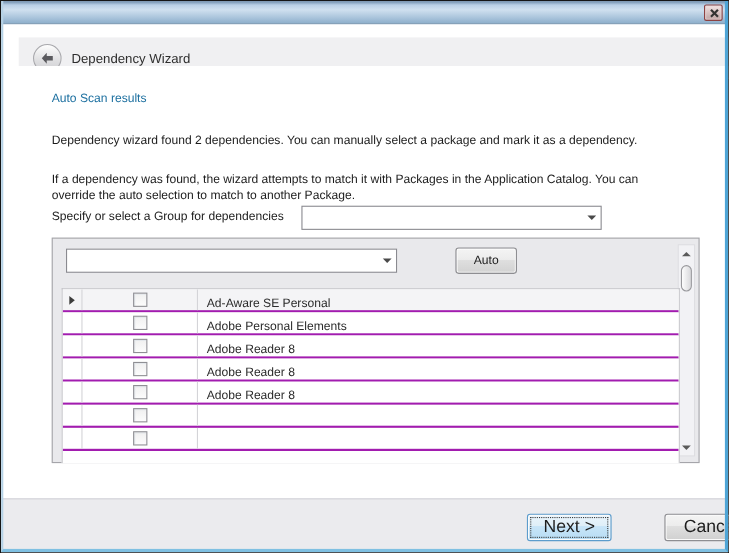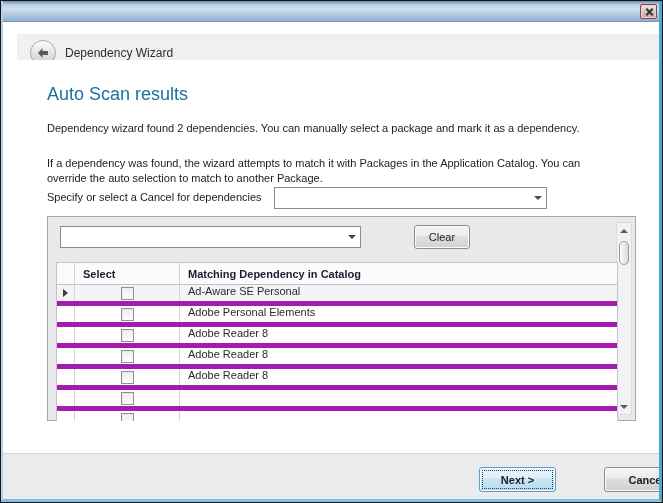--- a/index.html
+++ b/index.html
@@ -62,21 +62,21 @@
   }
   .wizard-title {
     position:absolute; left:48px; top:0; height:38px;
     display:flex; align-items:center;
     font-size:12px; color:#2e2e2e;
   }
   
   .main { position:absolute; left:0; top:59px; right:0; bottom:49px; background:#fff; }
   .page-title {
     position:absolute; left:46px; top:24px;
-    font-size:18px; color:#1d70a0;
+    font-size:11px; color:#1d70a0;
   }
   .desc1 { position:absolute; left:46px; top:61px; width:575px; line-height:15px; color:#1c1c1c; }
   .desc2 { position:absolute; left:46px; top:84px; width:575px; line-height:15px; color:#1c1c1c;margin-top:12px; }
   .group-row { position:absolute; left:46px; top:127px; height:22px; }
   .group-label { position:absolute; left:0; top:4px; white-space:nowrap; color:#1c1c1c; }
   .combo {
     position:absolute;
     background:#fff; border:1px solid #8a8a90;
     display:flex; align-items:center;
   }
@@ -120,21 +120,21 @@
   .dep-table {
     position:absolute; left:8px; top:45px; width:562px; height:159px;
     background:#fff; border:1px solid #c3c3c8; border-bottom:none;
     overflow:hidden;
   }
   .t-head {
     display:flex; height:22px; align-items:center;
     background:#fbfbfc; border-bottom:1px solid #c2c2c8;
     font-weight:bold; color:#1d1d30;
   }
-  .t-row { display:flex; height:21px; align-items:flex-start; background:#fff; border-bottom:5px solid #a21caf; }
+  .t-row { display:flex; height:21px; align-items:flex-end; background:#fff; border-bottom:2px solid #a21caf; }
   .t-row.current { background:#f4f4f6; }
   .c-ind  { width:18px; align-self:stretch; display:flex; align-items:center; justify-content:center; border-right:1px solid #d4d4d8; }
   .c-sel  { width:105px; align-self:stretch; display:flex; align-items:center; justify-content:center; border-right:1px solid #d4d4d8; }
   .t-head .c-sel { justify-content:flex-start; padding-left:8px; }
   .c-name { flex:1; padding-left:8px; overflow:hidden; white-space:nowrap; }
   .row-tri { width:0;height:0;border-top:4px solid transparent;border-bottom:4px solid transparent;border-left:5px solid #3c3c3c; visibility:hidden; }
   .checkbox {
     width:13px; height:13px;
     border:1px solid #8f8f94;
     background:linear-gradient(to bottom,#f0f0f0,#fcfcfc);
@@ -142,24 +142,23 @@
   }
   
   .footer {
     position:absolute; left:0; right:0; bottom:0; height:49px;
     background:#ebebee; border-top:1px solid #d2d2d7;
   }
   .btn {
     position:absolute; top:13px; height:25px;
     border:1px solid #8e8e92; border-radius:3px;
     background:linear-gradient(to bottom,#f4f4f4 0%,#ececec 45%,#dfdfdf 46%,#d0d0d0 100%);
-    font-family:"Liberation Sans",sans-serif; font-size:11px; color:#1e1e1e;
+    font-family:"Liberation Sans",sans-serif; font-size:16px; color:#1e1e1e;
     display:flex; align-items:center; justify-content:center;
     box-shadow:inset 0 0 0 1px #fafafa;
-    font-weight:bold;
   }
   .btn-next {
     left:478px; width:77px;
     background:linear-gradient(to bottom,#eaf5fc 0%,#dcefface 45%,#c8e5f8 46%,#b6dcf3 100%);
     border-color:#5c9ccc;
     outline:1px dotted #3a3a3a; outline-offset:-4px;
   }
   .btn-cancel { left:563px; width:85px;margin-left:40px; }
 </style>
 </head>
@@ -181,54 +180,49 @@
     </div>
     <div class="wizard-title">Dependency Wizard</div>
   </div>
 
   <div class="main">
     <div class="page-title">Auto Scan results</div>
     <div class="desc1">Dependency wizard found 2 dependencies. You can manually select a package and mark it as a dependency.</div>
     <div class="desc2">If a dependency was found, the wizard attempts to match it with Packages in the Application Catalog. You can override the auto selection to match to another Package.</div>
 
     <div class="group-row">
-      <span class="group-label">Specify or select a Cancel for dependencies</span>
+      <span class="group-label">Specify or select a Group for dependencies</span>
       <div class="combo group-combo">
         <span class="combo-value"></span>
         <span class="combo-arrow-box">
             <span class="tri-down"></span>
           </span>
       </div>
     </div>
 
     <div class="panel">
       <div class="combo panel-combo">
         <span class="combo-value"></span>
         <span class="combo-arrow-box">
             <span class="tri-down"></span>
           </span>
       </div>
-      <button class="mini-btn find-btn">Clear</button>
+      <button class="mini-btn find-btn">Auto</button>
 
       <div class="scrollbar">
         <div class="sb-up">
             <span class="sb-tri-up"></span>
           </div>
         <div class="sb-thumb"></div>
         <div class="sb-down">
             <span class="sb-tri-down"></span>
           </div>
       </div>
 
       <div class="dep-table">
-        <div class="t-head">
-          <div class="c-ind"></div>
-          <div class="c-sel">Select</div>
-          <div class="c-name">Matching Dependency in Catalog</div>
-        </div>
         <div>
             <div class="t-row current">
     <div class="c-ind">
       <span class="row-tri" style="visibility: visible;"></span>
     </div>
     <div class="c-sel">
       <span class="checkbox"></span>
     </div>
     <div class="c-name">Ad-Aware SE Personal</div>
   </div>

